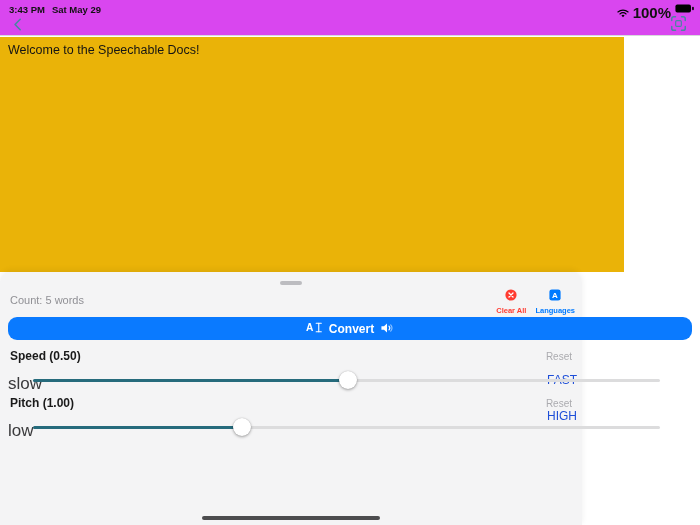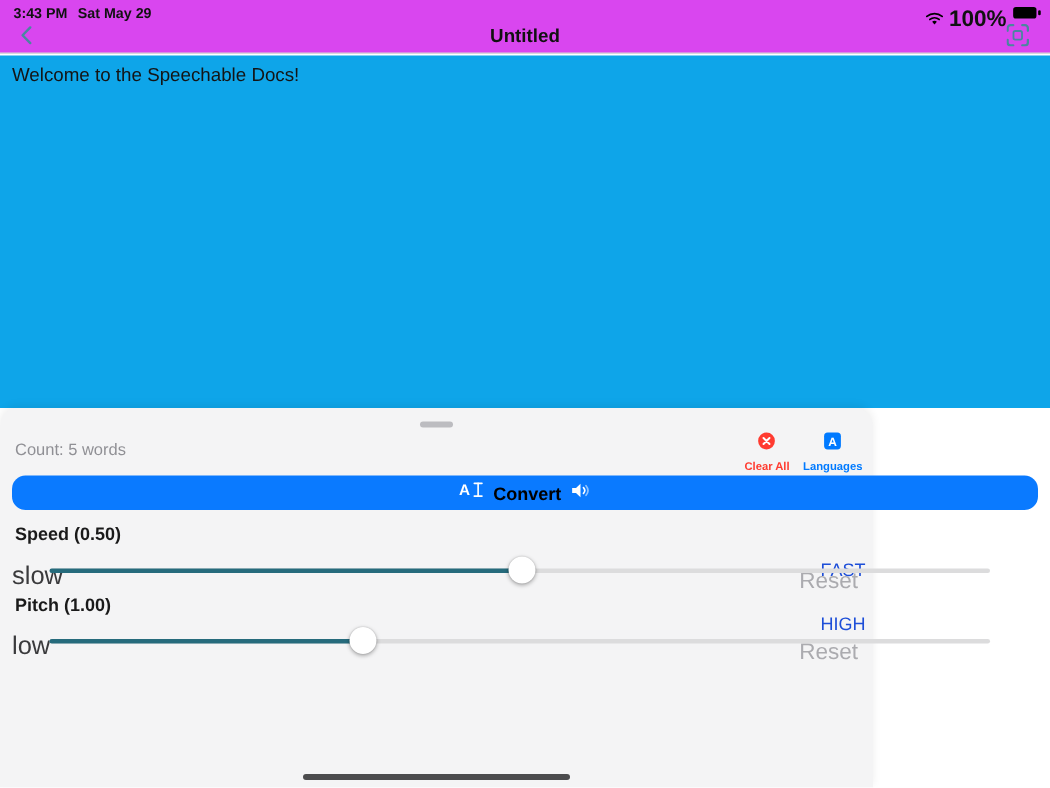--- a/index.html
+++ b/index.html
@@ -14,43 +14,43 @@
                  display:flex; gap:7px; }
   .status-right { position:absolute; top:4px; right:6px; display:flex; align-items:flex-start; gap:4px;
                   font-size:15px; font-weight:700; color:#111; }
   .batt { display:inline-flex; align-items:center; }
   .nav-back { position:absolute; left:13px; top:17px; cursor:pointer; }
   .nav-title { position:absolute; top:17px; left:0; width:700px; text-align:center;
                font-size:12.5px; font-weight:700; color:#111; }
   .nav-scan { position:absolute; right:14px; top:16px; cursor:pointer; }
 
   
-  #doc { position:absolute; top:37px; left:0; width:700px; height:235px; background:#0ea5e9;padding-left:20px; }
+  #doc { position:absolute; top:37px; left:0; width:624px; height:235px; background:#eab308;padding-left:20px; }
   .doc-text { position:absolute; top:6px; left:8px; font-size:12.5px; color:#141414; }
 
   
   #sheet { position:absolute; top:272px; left:0; width:582px; height:253px;
            background:#f4f4f5; border-radius:12px 12px 0 0;
            box-shadow:0 -2px 6px rgba(0,0,0,0.07); }
   .grabber { position:absolute; top:9px; left:50%; transform:translateX(-50%);
              width:22px; height:4px; border-radius:2px; background:#bcbcc0; cursor:grab; }
   .count-label { position:absolute; top:22px; left:10px; font-size:11px; color:#909095; }
   .sheet-actions { position:absolute; top:15px; right:7px; display:flex; gap:9px; }
   .action-btn { display:flex; flex-direction:column; align-items:center; cursor:pointer; }
   .action-btn .lbl { font-size:7.5px; font-weight:600; margin-top:1px;text-align:right; }
   .clear-lbl { color:#ff3b30; }
   .lang-lbl { color:#007aff; }
 
   .convert-btn { position:absolute; top:45px; left:8px; width:684px; height:23px;
                  background:#0a7aff; border-radius:9px; display:flex; align-items:center;
                  justify-content:center; gap:6px; cursor:pointer; }
-  .convert-btn .txt { color:#000000; font-size:12px; font-weight:700; }
+  .convert-btn .txt { color:#ffffff; font-size:12px; font-weight:700; }
 
   .sec-label { position:absolute; left:10px; font-size:12px; font-weight:700; color:#1a1a1a; }
-  .reset-btn { position:absolute; right:10px; font-size:15px; color:#ababaf; cursor:pointer;margin-top:28px; }
+  .reset-btn { position:absolute; right:10px; font-size:10px; color:#ababaf; cursor:pointer; }
   .min-lbl { position:absolute; left:8px; font-size:17px; color:#3a3a3c; }
   .max-lbl { position:absolute; right:5px; font-size:12px; font-weight:400; color:#1d4ed8; }
 
   .slider-area { position:absolute; left:33px; width:627px; height:18px; cursor:pointer; }
   .slider-track { position:absolute; top:7.5px; left:0; width:100%; height:3px;
                   border-radius:1.5px; background:#dcdcdd; }
   .slider-fill { position:absolute; top:0; left:0; height:100%; border-radius:1.5px;
                  background:#266b7c; width:var(--pct,50%); }
   .slider-thumb { position:absolute; top:0; left:var(--pct,50%); transform:translateX(-50%);
                   width:18px; height:18px; border-radius:50%; background:#fff;
@@ -90,21 +90,20 @@
           <rect x="0.5" y="0.5" width="18" height="9" rx="2.2" fill="#000"></rect>
           <rect x="19.8" y="3" width="2" height="4" rx="1" fill="#000"></rect>
         </svg>
       </span>
     </div>
     <div class="nav-back">
       <svg width="9" height="13" viewBox="0 0 10 16">
         <path d="M8.3 1.6 L2 8 L8.3 14.4" stroke="#4a86a0" stroke-width="2" fill="none" stroke-linecap="round" stroke-linejoin="round"></path>
       </svg>
     </div>
-    <div class="nav-title">Untitled</div>
     <div class="nav-scan">
       <svg width="15" height="15" viewBox="0 0 20 20" fill="none" stroke="#4a86a0" stroke-width="2" stroke-linecap="round">
         <path d="M1 6 V3.5 A2.5 2.5 0 0 1 3.5 1 H6"></path>
         <path d="M14 1 H16.5 A2.5 2.5 0 0 1 19 3.5 V6"></path>
         <path d="M19 14 V16.5 A2.5 2.5 0 0 1 16.5 19 H14"></path>
         <path d="M6 19 H3.5 A2.5 2.5 0 0 1 1 16.5 V14"></path>
         <rect x="6.2" y="6.2" width="7.6" height="7.6" rx="1.6" stroke-width="1.6"></rect>
       </svg>
     </div>
   </div>

